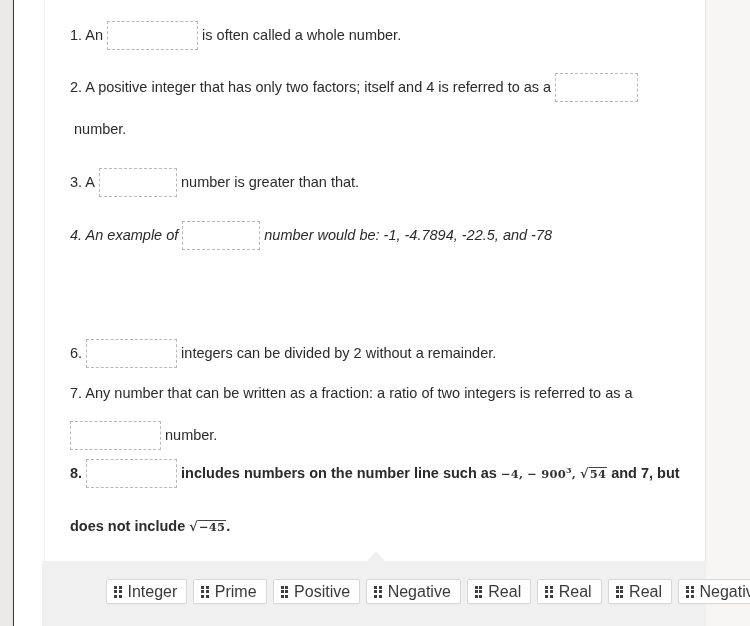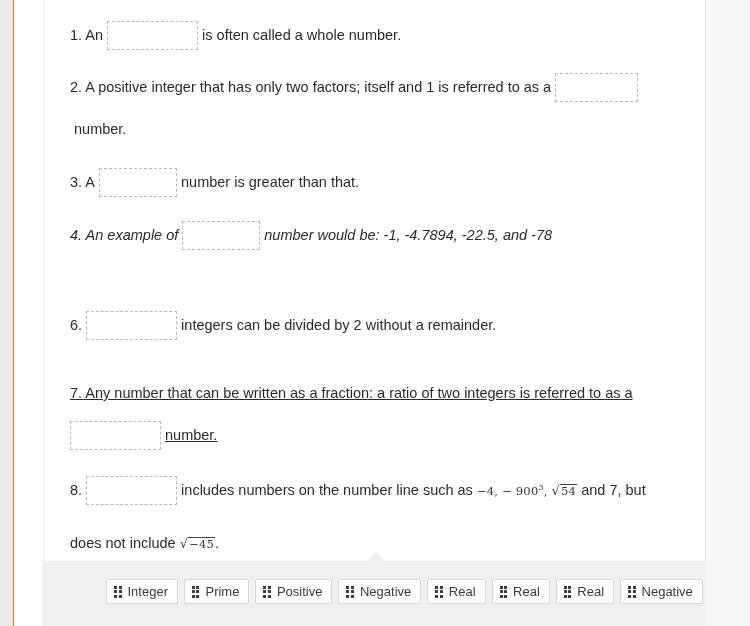--- a/index.html
+++ b/index.html
@@ -11,21 +11,21 @@
     height: 626px;
     background: #efefef;
     font-family: "Liberation Sans", sans-serif;
     overflow: hidden;
   }
 
   #app {
     position: relative;
     width: 750px;
     height: 626px;
-    background: #f97316;
+    background: #4c1d95;
   }
 
   
   .left-gutter {
     position: absolute;
     left: 0;
     top: 0;
     width: 13px;
     height: 626px;
     background: #eceae8;
@@ -80,23 +80,23 @@
     line-height: 42px;
     margin: 0;
     padding: 0;
   }
 
   .q1 { position: absolute; top: 14px;  left: 0; }
   .q2 { position: absolute; top: 66px;  left: 0; width: 640px; }
   .q3 { position: absolute; top: 161px; left: 0; }
   .q4 { position: absolute; top: 214px; left: 0; font-style: italic; }
   .q5 { position: absolute; top: 267px; left: 0; }
-  .q6 { position: absolute; top: 304px; left: 0; }
-  .q7 { position: absolute; top: 372px; left: 0; width: 640px; text-decoration: underline; }
-  .q8 { position: absolute; top: 467px; left: 0; width: 640px; }
+  .q6 { position: absolute; top: 332px; left: 0; }
+  .q7 { position: absolute; top: 372px; left: 0; width: 640px; }
+  .q8 { position: absolute; top: 449px; left: 0; width: 640px; font-weight: bold; }
 
   .qline { display: block; white-space: nowrap; }
   .qline2 { display: block; white-space: nowrap; }
 
   
   .blank {
     display: inline-block;
     vertical-align: middle;
     width: 91px;
     height: 29px;
@@ -180,21 +180,21 @@
     padding: 0 9px 0 7px;
     background: #ffffff;
     border: 1px solid #d8d8d8;
     border-radius: 2px;
     box-sizing: border-box;
     cursor: move;
     box-shadow: 0 1px 0 rgba(0,0,0,0.02);
   }
 
   .chip-label {
-    font-size: 13px;
+    font-size: 16px;
     color: #3a3a3a;
     line-height: 1;
     white-space: nowrap;
   }
 
   
   .drag-handle {
     display: inline-grid;
     grid-template-columns: 3px 3px;
     grid-template-rows: 3px 3px 3px;
@@ -223,21 +223,21 @@
       <div class="q q1">
         <span class="qline">
           <span>1.</span>
           <span>An</span><span class="blank"></span><span>is often called a whole number.</span>
         </span>
       </div>
 
       <div class="q q2">
         <span class="qline">
           <span>2.</span>
-          <span>A positive integer that has only two factors; itself and 1 is referred to as a</span><span class="blank w-wide"></span>
+          <span>A positive integer that has only two factors; itself and 4 is referred to as a</span><span class="blank w-wide"></span>
         </span>
         <span class="qline2" style="padding-left:4px;">
           <span>number.</span>
         </span>
       </div>
 
       <div class="q q3">
         <span class="qline">
           <span>3.</span>
           <span>A</span><span class="blank w-narrow"></span><span>number is greater than that.</span>

